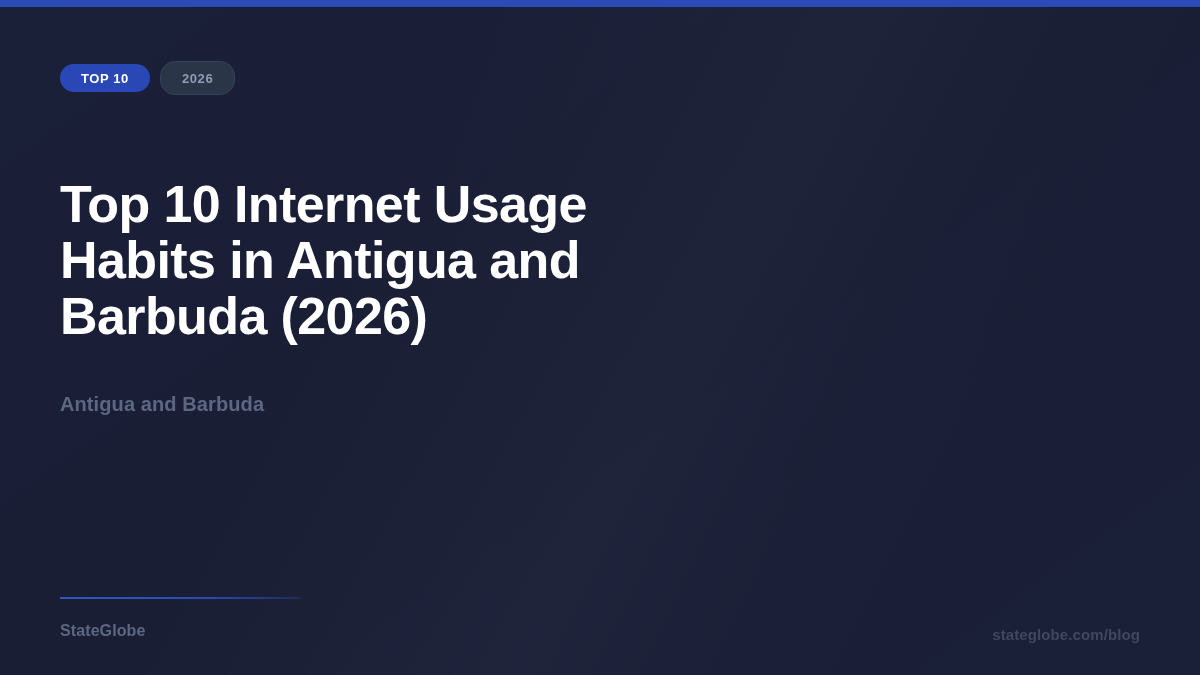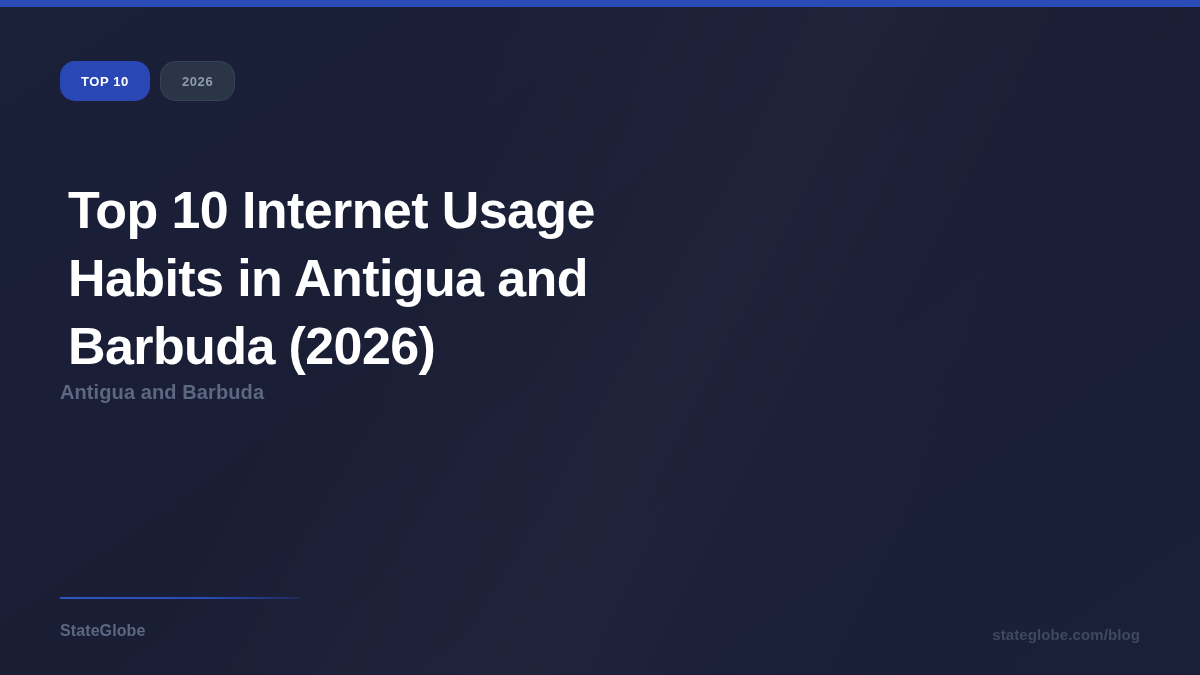--- a/index.html
+++ b/index.html
@@ -47,21 +47,21 @@
     left: 60px;
     display: flex;
     align-items: center;
     gap: 10px;
   }
 
   .badge {
     display: inline-flex;
     align-items: center;
     justify-content: center;
-    height: 40px;
+    height: 28px;
     border-radius: 15px;
     font-size: 13px;
     font-weight: bold;
     letter-spacing: 0.6px;
   }
 
   .badge-primary {
     background: #2947b5;
     color: #ffffff;
     padding: 0 21px;
@@ -70,34 +70,34 @@
   .badge-secondary {
     background: #2b3548;
     color: #8e9bb3;
     border: 1px solid #36415a;
     padding: 16px 21px;
   }
 
   
   .headline {
     position: absolute;
-    left: 68px;
+    left: 60px;
     top: 176px;
     width: 660px;
     font-size: 52px;
-    line-height: 68px;
+    line-height: 56px;
     font-weight: bold;
     color: #ffffff;
     letter-spacing: -0.6px;
   }
 
   .subtitle {
     position: absolute;
     left: 60px;
-    top: 381px;
+    top: 393px;
     font-size: 20px;
     font-weight: bold;
     color: #5c6782;
     letter-spacing: 0.1px;
   }
 
   
   .footer-divider {
     position: absolute;
     left: 60px;

